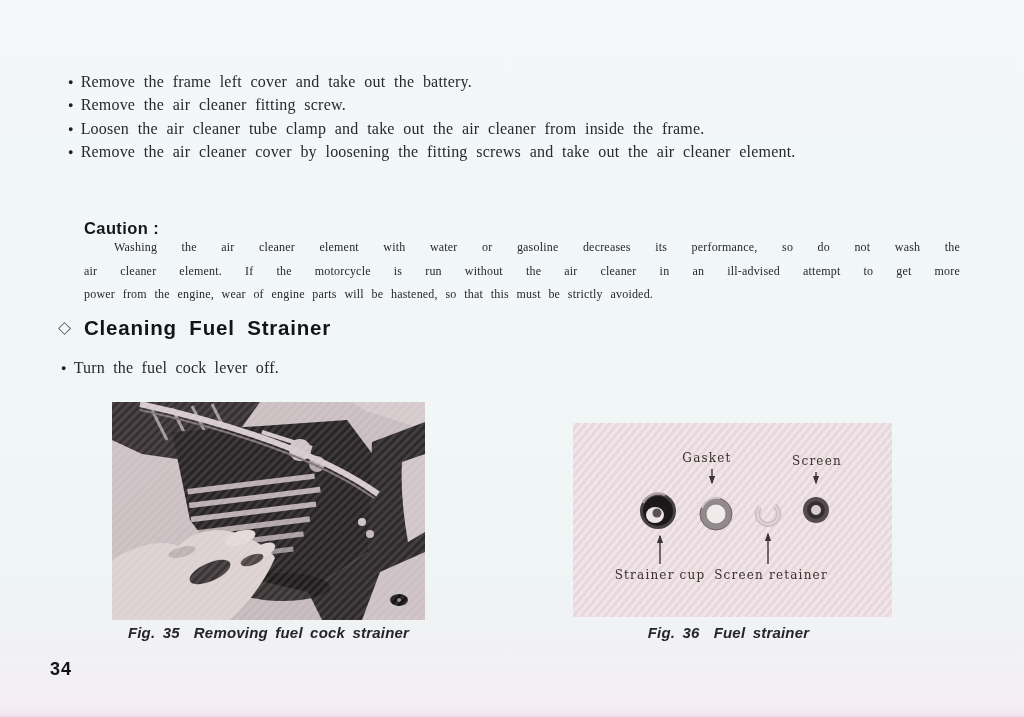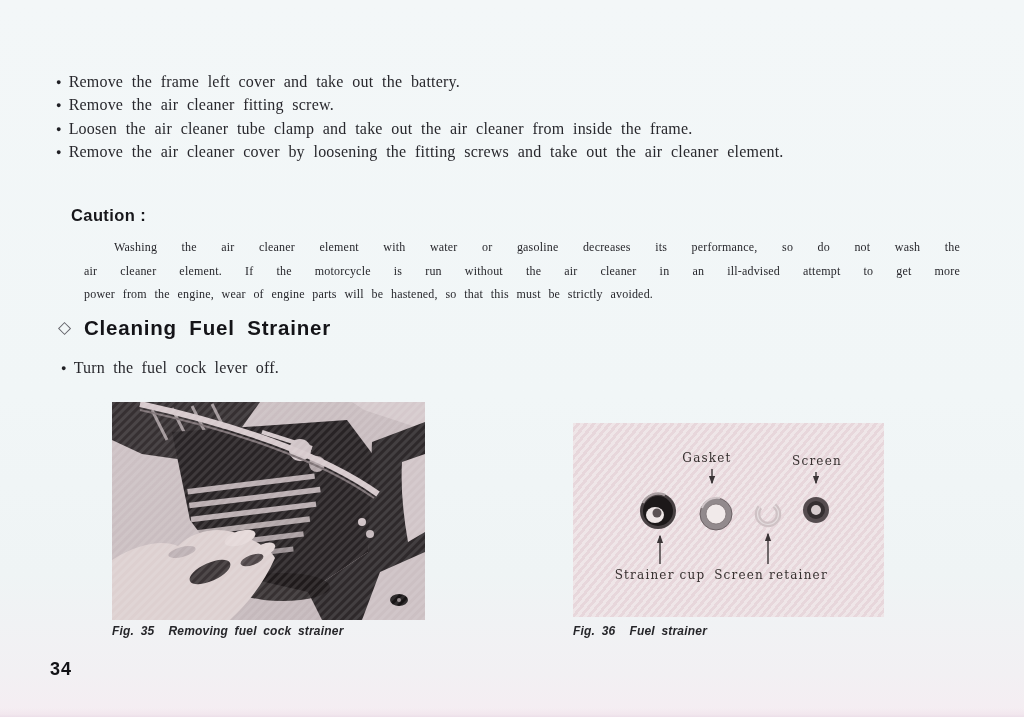--- a/index.html
+++ b/index.html
@@ -6,25 +6,25 @@
   .page{
     position:relative;width:1024px;height:717px;overflow:hidden;
     background:linear-gradient(180deg,#f3f7f8 0%,#f1f6f7 55%,#eff4f5 80%,#f2f0f3 94%,#f5edf2 100%);
     font-family:"Liberation Serif", serif;color:#28282d;
   }
   
   .intro{
     position:absolute;left:88px;top:46px;margin:0;font-size:16px;line-height:22px;
     word-spacing:4.5px;letter-spacing:.2px;white-space:nowrap;
   }
-  .bullets{position:absolute;left:56px;top:70px;margin:0;padding:0;list-style:none;}
+  .bullets{position:absolute;left:68px;top:70px;margin:0;padding:0;list-style:none;}
   .bullets li{white-space:nowrap;height:23.4px;line-height:23.4px;font-size:16px;word-spacing:4.5px;letter-spacing:.2px;}
   .dot{display:inline-block;font-size:9px;vertical-align:2px;margin-right:7px;color:#1f1f24;}
   .caution-h{
-    position:absolute;left:68px;top:203px;margin:3px;
+    position:absolute;left:68px;top:203px;margin:16px;
     font-family:"Liberation Sans", sans-serif;font-weight:700;font-size:16.5px;
     letter-spacing:.4px;color:#17171b;
   }
   .para{position:absolute;left:60px;top:236px;width:876px;font-size:12px;margin-left:24px;}
   .pline{line-height:23.5px;text-align:justify;text-align-last:justify;letter-spacing:.2px;}
   .pline.first{padding-left:30px;}
   .pline.last{text-align-last:left;word-spacing:4.5px;}
   .section-h{
     position:absolute;left:58px;top:316px;margin:0;font-family:"Liberation Sans", sans-serif;
     font-weight:700;font-size:20.5px;color:#141418;letter-spacing:.8px;word-spacing:6px;
@@ -32,34 +32,35 @@
   }
   .diamond{font-family:"DejaVu Sans", sans-serif;font-weight:400;font-size:17px;color:#63636a;margin-right:12px;transform:translateY(-1px);}
   .single-bullet{position:absolute;left:61px;top:357px;white-space:nowrap;height:23.4px;line-height:22px;font-size:16px;word-spacing:4px;letter-spacing:.2px;}
   
   .photo{position:absolute;left:112px;top:402px;width:313px;height:218px;}
   .photo svg{display:block;}
   .panel{
     position:absolute;left:573px;top:423px;width:311px;height:194px;
     background:#e9dcdf;
     background-image:repeating-linear-gradient(130deg,rgba(255,255,255,.28) 0 3px,rgba(226,196,206,.22) 3px 6px);
+    padding-left:8px;
   }
   .panel svg{position:absolute;left:0;top:0;}
   .plabel{
     position:absolute;transform:translateX(-50%);white-space:nowrap;
     font-family:"DejaVu Serif", serif;font-size:12px;letter-spacing:1.2px;color:#36302f;
   }
   .lbl-gasket{left:134px;top:28px;}
   .lbl-screen{left:244px;top:31px;}
   .lbl-cup{left:87px;top:145px;}
   .lbl-retainer{left:198px;top:145px;}
   .caption{
-    position:absolute;top:624px;text-align:left;
+    position:absolute;top:624px;text-align:center;
     font-family:"Liberation Sans", sans-serif;font-style:italic;font-weight:700;
-    font-size:12px;color:#26262a;letter-spacing:.2px;word-spacing:3px;white-space:nowrap;
+    font-size:15px;color:#26262a;letter-spacing:.2px;word-spacing:3px;white-space:nowrap;
   }
   .cap35{left:112px;width:313px;}
   .cap36{left:573px;width:311px;}
   .figlab{margin-right:14px;}
   .pagenum{
     position:absolute;left:50px;top:659px;
     font-family:"Liberation Sans", sans-serif;font-weight:700;font-size:18px;color:#121216;letter-spacing:1px;
   }
   .bottom-strip{
     position:absolute;left:0;bottom:0;width:100%;height:9px;

